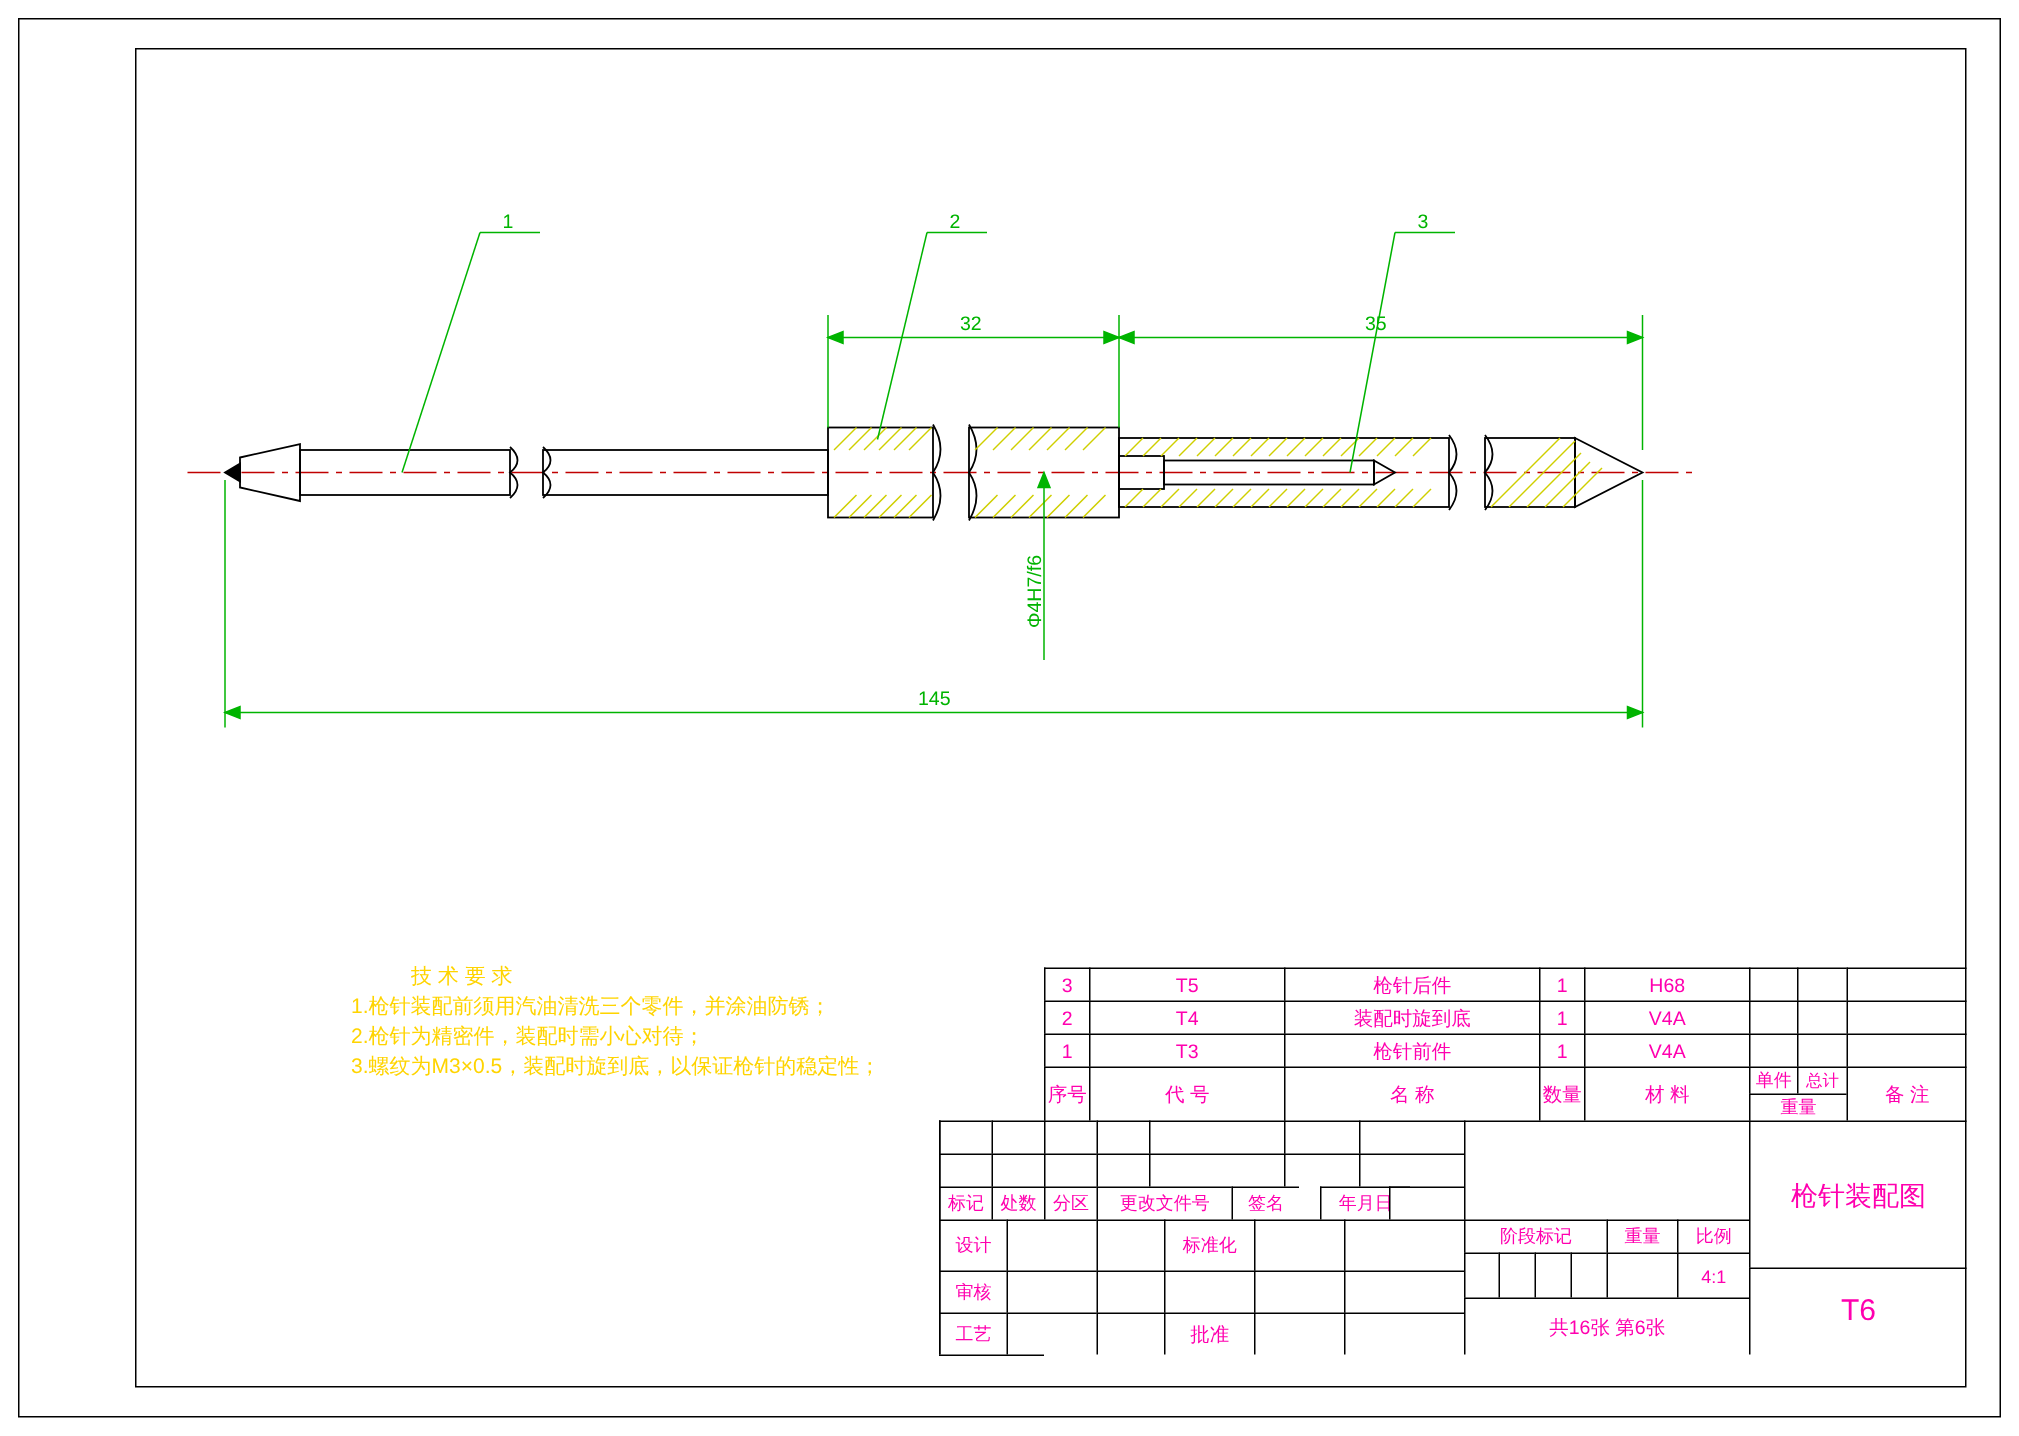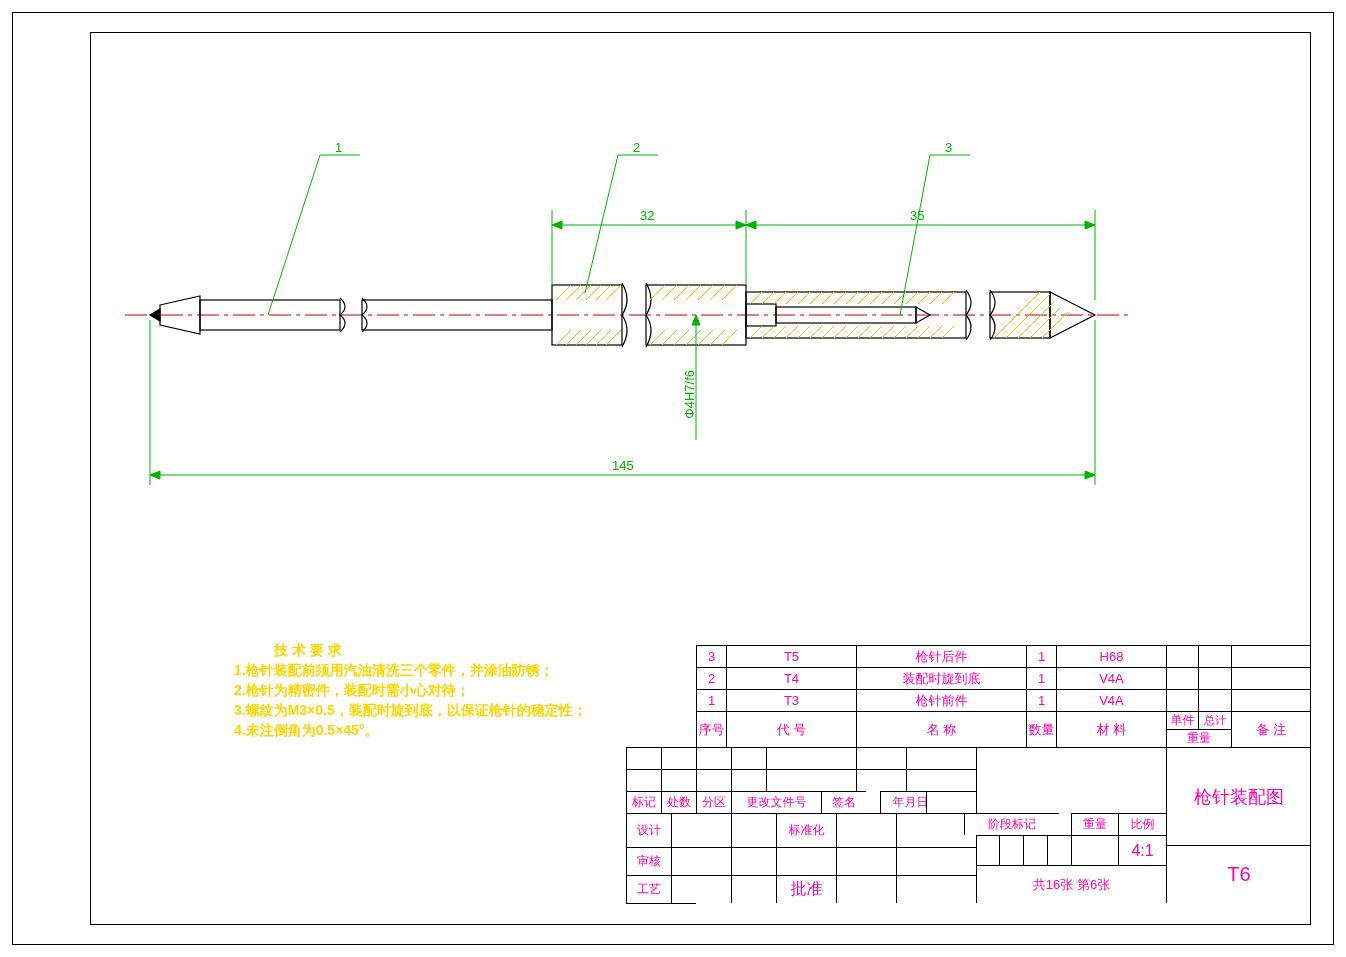--- a/index.html
+++ b/index.html
@@ -7,21 +7,21 @@
   .border-outer{position:absolute;left:12px;top:12px;right:12px;bottom:12px;border:1px solid #000}
   .border-inner{position:absolute;left:90px;top:32px;right:35px;bottom:32px;border:1px solid #000}
   .green{color:#00b400}
   .magenta{color:#ff00af}
   .txt{position:absolute;font-size:13px;white-space:nowrap}
   .rot{writing-mode:vertical-rl;transform:rotate(180deg)}
   
   .tb{position:absolute;right:35px;bottom:32px;width:615px;height:280px;font-size:13px}
   .tb div{position:absolute}
   .cell{border-left:1px solid #000;border-top:1px solid #000;display:flex;align-items:center;justify-content:center;text-align:center;box-sizing:border-box}
-  .tech{position:absolute;left:234px;top:640px;color:#ffd400;font-size:14px;line-height:20px;font-weight:bold}
+  .tech{position:absolute;left:234px;top:640px;color:#ffd400;font-size:14px;line-height:20px;font-weight:normal}
   .tech .title{margin-left:40px}
 </style>
 </head>
 <body>
 
 <div class="sheet">
   <div class="border-outer"></div>
   <div class="border-inner"></div>
 
   <svg width="1346" height="957" style="position:absolute;left:0;top:0">
@@ -162,21 +162,20 @@
   <span class="txt green" style="left:640px;top:208px">32</span>
   <span class="txt green" style="left:910px;top:208px">35</span>
   <span class="txt green" style="left:612px;top:458px">145</span>
   <span class="txt green rot" style="left:682px;top:370px">Φ4H7/f6</span>
 
   <div class="tech">
     <div class="title">技 术 要 求</div>
     <div>1.枪针装配前须用汽油清洗三个零件，并涂油防锈；</div>
     <div>2.枪针为精密件，装配时需小心对待；</div>
     <div>3.螺纹为M3×0.5，装配时旋到底，以保证枪针的稳定性；</div>
-    <div>4.未注倒角为0.5×45°。</div>
   </div>
 
   <div class="tb">
 
     <div class="cell magenta" style="left:0;top:0;width:30px;height:22px">3</div>
     <div class="cell magenta" style="left:30px;top:0;width:130px;height:22px">T5</div>
     <div class="cell magenta" style="left:160px;top:0;width:170px;height:22px">枪针后件</div>
     <div class="cell magenta" style="left:330px;top:0;width:30px;height:22px">1</div>
     <div class="cell magenta" style="left:360px;top:0;width:110px;height:22px">H68</div>
     <div class="cell" style="left:470px;top:0;width:32px;height:22px"></div>
@@ -244,34 +243,34 @@
     <div class="cell magenta" style="left:-70px;top:202px;width:45px;height:28px;font-size:12px">审核</div>
     <div class="cell" style="left:-25px;top:202px;width:60px;height:28px"></div>
     <div class="cell" style="left:35px;top:202px;width:45px;height:28px"></div>
     <div class="cell" style="left:80px;top:202px;width:60px;height:28px"></div>
     <div class="cell" style="left:140px;top:202px;width:60px;height:28px"></div>
     <div class="cell" style="left:200px;top:202px;width:80px;height:28px"></div>
 
     <div class="cell magenta" style="left:-70px;top:230px;width:45px;height:28px;font-size:12px">工艺</div>
     <div class="cell" style="left:-25px;top:230px;width:60px;height:28px"></div>
     <div class="cell" style="left:35px;top:230px;width:45px;height:28px"></div>
-    <div class="cell magenta" style="left:80px;top:230px;width:60px;height:28px;font-size:16px">批准</div>
+    <div class="cell magenta" style="left:80px;top:230px;width:60px;height:28px;font-size:13px">批准</div>
     <div class="cell" style="left:140px;top:230px;width:60px;height:28px"></div>
     <div class="cell" style="left:200px;top:230px;width:80px;height:28px"></div>
 
     <div class="cell" style="left:280px;top:102px;width:190px;height:66px"></div>
-    <div class="cell magenta" style="left:268px;top:168px;width:95px;height:22px;font-size:12px">阶段标记</div>
+    <div class="cell magenta" style="left:280px;top:168px;width:95px;height:22px;font-size:12px">阶段标记</div>
     <div class="cell magenta" style="left:375px;top:168px;width:47px;height:22px;font-size:12px">重量</div>
     <div class="cell magenta" style="left:422px;top:168px;width:48px;height:22px;font-size:12px">比例</div>
     <div class="cell" style="left:280px;top:190px;width:23px;height:30px"></div>
     <div class="cell" style="left:303px;top:190px;width:24px;height:30px"></div>
     <div class="cell" style="left:327px;top:190px;width:24px;height:30px"></div>
     <div class="cell" style="left:351px;top:190px;width:24px;height:30px"></div>
     <div class="cell" style="left:375px;top:190px;width:47px;height:30px"></div>
-    <div class="cell magenta" style="left:422px;top:190px;width:48px;height:30px;font-size:16px">4:1</div>
+    <div class="cell magenta" style="left:422px;top:190px;width:48px;height:30px;font-size:12px">4:1</div>
     <div class="cell magenta" style="left:280px;top:220px;width:190px;height:38px;font-size:13px">共16张  第6张</div>
 
     <div class="cell magenta" style="left:470px;top:102px;width:145px;height:98px;font-size:18px">枪针装配图</div>
     <div class="cell magenta" style="left:470px;top:200px;width:145px;height:58px;font-size:20px">T6</div>
 
     <div style="left:-70px;top:102px;width:0;height:156px;border-left:1px solid #000"></div>
 
     <div style="left:-70px;top:258px;width:70px;height:0;border-top:1px solid #000"></div>
   </div>
 </div>

